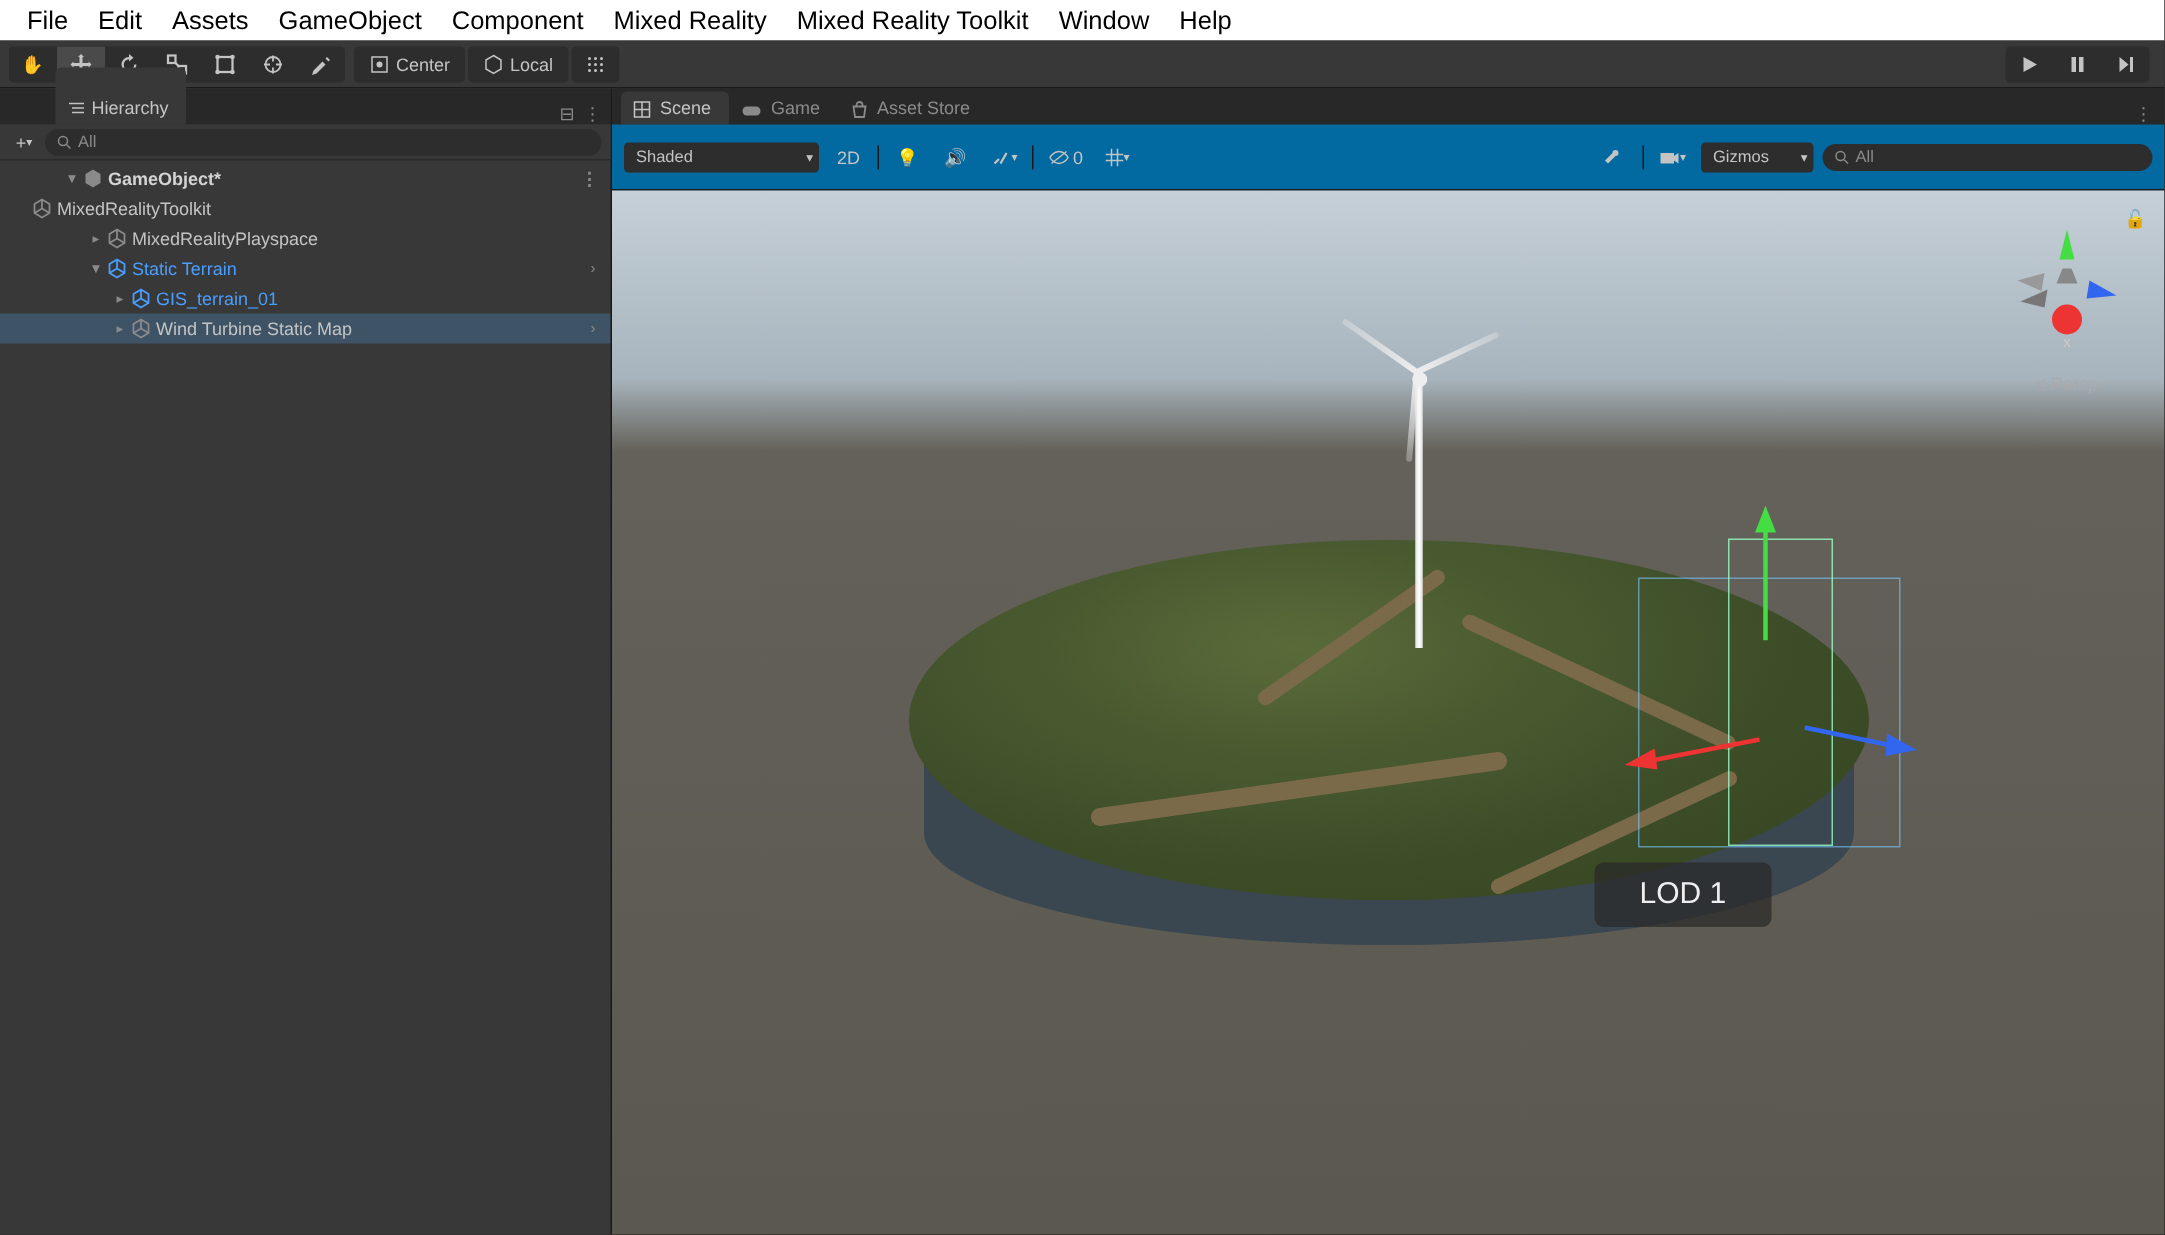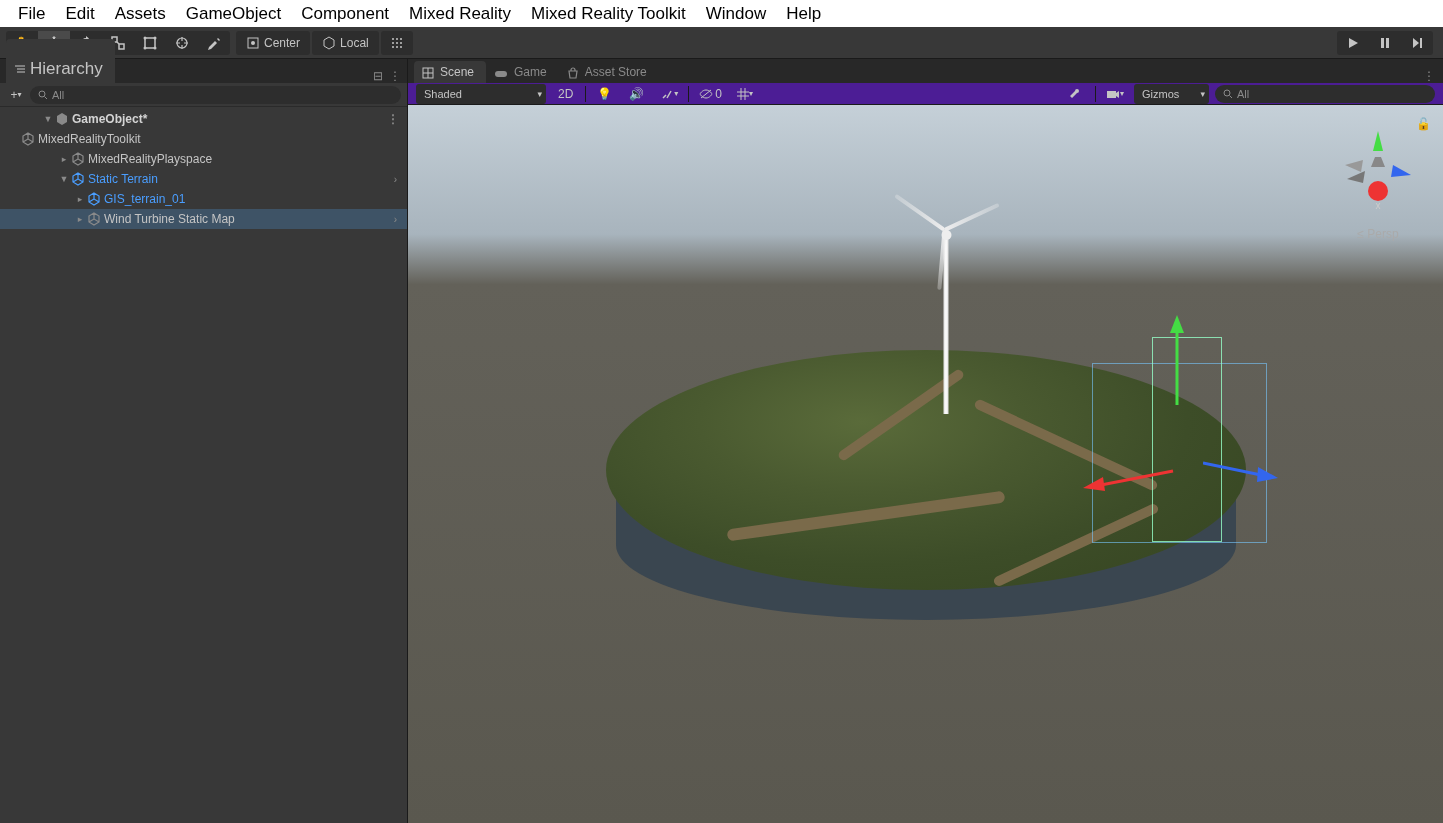--- a/index.html
+++ b/index.html
@@ -16,21 +16,21 @@
 .tool-btn.active { background: #4a4a4a; }
 .tool-btn-wide { padding: 0 10px; height: 24px; display: flex; align-items: center; gap: 4px; cursor: pointer; background: #2d2d2d; border-radius: 3px; }
 .toolbar-spacer { flex: 1; }
 
 
 .main { display: flex; height: calc(823px - 27px - 32px); }
 
 
 .hierarchy { width: 408px; background: #383838; border-right: 1px solid #1a1a1a; display: flex; flex-direction: column; }
 .panel-tabs { height: 24px; display: flex; align-items: flex-end; background: #282828; padding-left: 6px; }
-.panel-tab { background: #383838; padding: 20px 12px 4px 8px; border-radius: 4px 4px 0 0; display: flex; align-items: center; gap: 4px; font-size: 17px; }
+.panel-tab { background: #383838; padding: 20px 12px 4px 8px; border-radius: 4px 4px 0 0; display: flex; align-items: center; gap: 4px; font-size: 12px; margin-left: 31px; }
 .panel-tab-icons { margin-left: auto; display: flex; align-items: center; padding-right: 6px; gap: 6px; color: #8a8a8a; }
 .panel-toolbar { height: 24px; background: #383838; border-bottom: 1px solid #2a2a2a; display: flex; align-items: center; padding: 0 6px; gap: 4px; }
 .search-field { flex: 1; background: #2d2d2d; border-radius: 12px; height: 18px; display: flex; align-items: center; padding: 0 8px; color: #8a8a8a; font-size: 11px; gap: 4px; }
 .tree { flex: 1; overflow: auto; padding-top: 2px; }
 .tree-row { height: 20px; display: flex; align-items: center; padding-left: 8px; cursor: pointer; position: relative; }
 .tree-row.scene { font-weight: 600; color: #d4d4d4; }
 .tree-row.selected { background: #3e5366; }
 .tree-row.highlighted-blue .tree-label { color: #4a9eff; }
 .tree-row.highlighted-blue .cube-icon { color: #4a9eff; }
 .tree-toggle { width: 12px; display: flex; align-items: center; justify-content: center; color: #8a8a8a; font-size: 9px; }
@@ -39,21 +39,21 @@
 .tree-label { font-size: 12px; }
 .tree-row-menu { margin-left: auto; padding-right: 8px; color: #8a8a8a; }
 .tree-row-arrow { margin-left: auto; padding-right: 10px; color: #8a8a8a; font-size: 10px; }
 
 
 .scene-area { flex: 1; display: flex; flex-direction: column; background: #282828; }
 .scene-tabs { height: 24px; display: flex; align-items: flex-end; padding-left: 6px; background: #282828; }
 .scene-tab { padding: 4px 12px 4px 8px; display: flex; align-items: flex-end; gap: 6px; font-size: 12px; cursor: pointer; color: #8a8a8a; }
 .scene-tab.active { background: #383838; border-radius: 4px 4px 0 0; color: #c4c4c4; }
 .scene-tab-icons { margin-left: auto; display: flex; align-items: center; padding-right: 8px; color: #8a8a8a; }
-.scene-toolbar { height: 22px; background: #4c1d95; border-bottom: 1px solid #1a1a1a; display: flex; align-items: center; padding: 0 8px; gap: 6px; }
+.scene-toolbar { height: 44px; background: #0369a1; border-bottom: 1px solid #1a1a1a; display: flex; align-items: center; padding: 0 8px; gap: 6px; }
 .dropdown { background: #2d2d2d; padding: 2px 20px 2px 8px; border-radius: 3px; position: relative; font-size: 11px; height: 20px; display: flex; align-items: center; }
 .dropdown::after { content: "▾"; position: absolute; right: 4px; font-size: 9px; }
 .scene-tool-btn { width: 26px; height: 20px; display: flex; align-items: center; justify-content: center; color: #c4c4c4; cursor: pointer; }
 .scene-tool-divider { width: 1px; height: 16px; background: #1a1a1a; }
 
 .viewport { flex: 1; position: relative; background: linear-gradient(to bottom, #c5d0d8 0%, #a8b4bd 18%, #636159 25%, #5a584f 100%); overflow: hidden; }
 
 
 .terrain-disc { position: absolute; left: 50%; top: 55%; transform: translate(-50%, -50%); width: 640px; height: 300px; }
 .disc-side { position: absolute; width: 620px; height: 150px; left: 10px; top: 120px; background: #3a4650; border-radius: 0 0 310px 310px / 0 0 75px 75px; }
@@ -401,20 +401,21 @@
         <svg class="axis-arrow arrow-x" width="95" height="30" viewBox="0 0 95 30">
             <line x1="90" y1="8" x2="18" y2="22" stroke="#e33" stroke-width="3"></line>
             <polygon points="0,25 20,14 22,28" fill="#e33"></polygon>
           </svg>
         <svg class="axis-arrow arrow-z" width="75" height="30" viewBox="0 0 75 30">
             <line x1="0" y1="8" x2="58" y2="20" stroke="#36e" stroke-width="3"></line>
             <polygon points="75,23 55,12 54,27" fill="#36e"></polygon>
           </svg>
       </div>
 
+      <div class="lod-label">LOD 1</div>
 
       <div class="nav-gizmo">
         <svg width="90" height="90" viewBox="0 0 90 90">
           <polygon points="45,8 40,28 50,28" fill="#4d4"></polygon>
           <polygon points="78,52 60,42 58,54" fill="#36e"></polygon>
           <polygon points="12,42 30,37 28,49" fill="#999"></polygon>
           <polygon points="14,56 32,48 30,60" fill="#777"></polygon>
           <circle cx="45" cy="68" r="10" fill="#e33"></circle>
           <polygon points="42,34 48,34 52,44 38,44" fill="#888"></polygon>
           <text x="45" y="86" fill="#ccc" font-size="10" text-anchor="middle">x</text>

